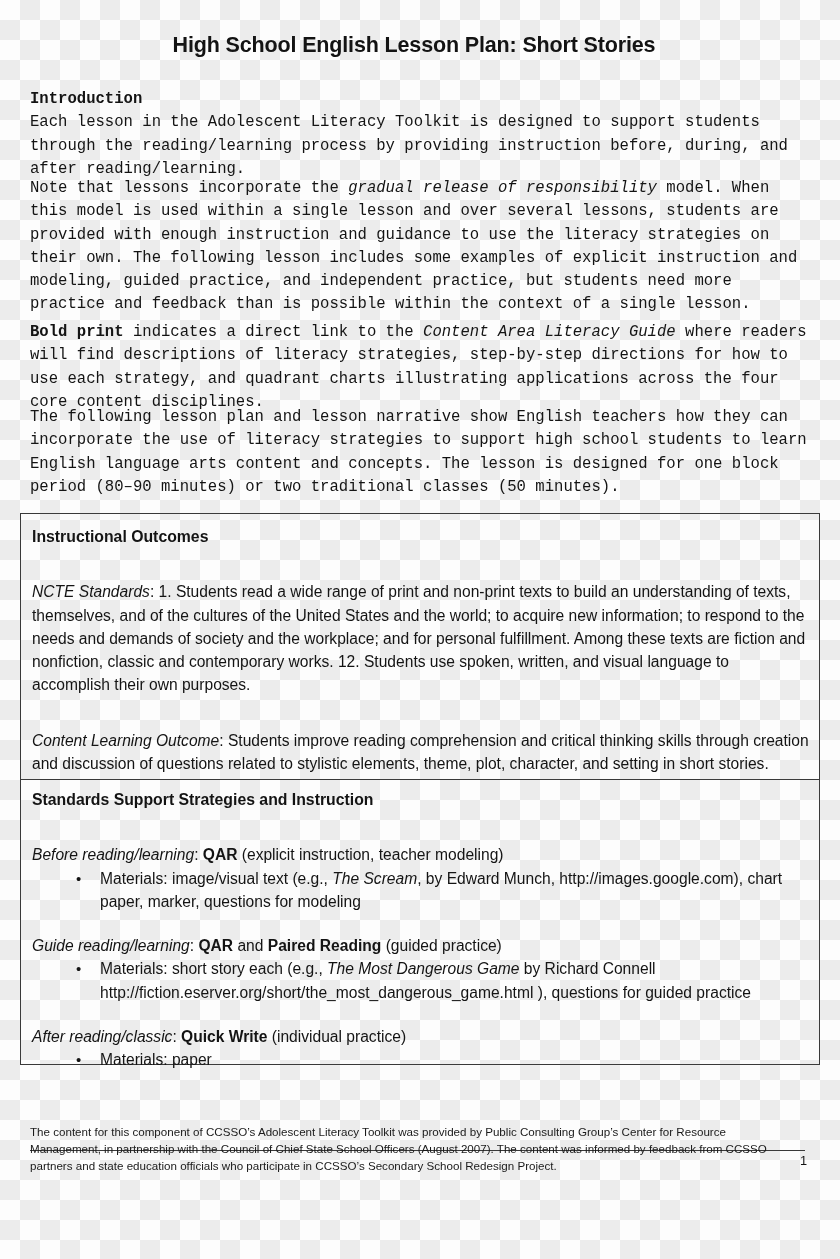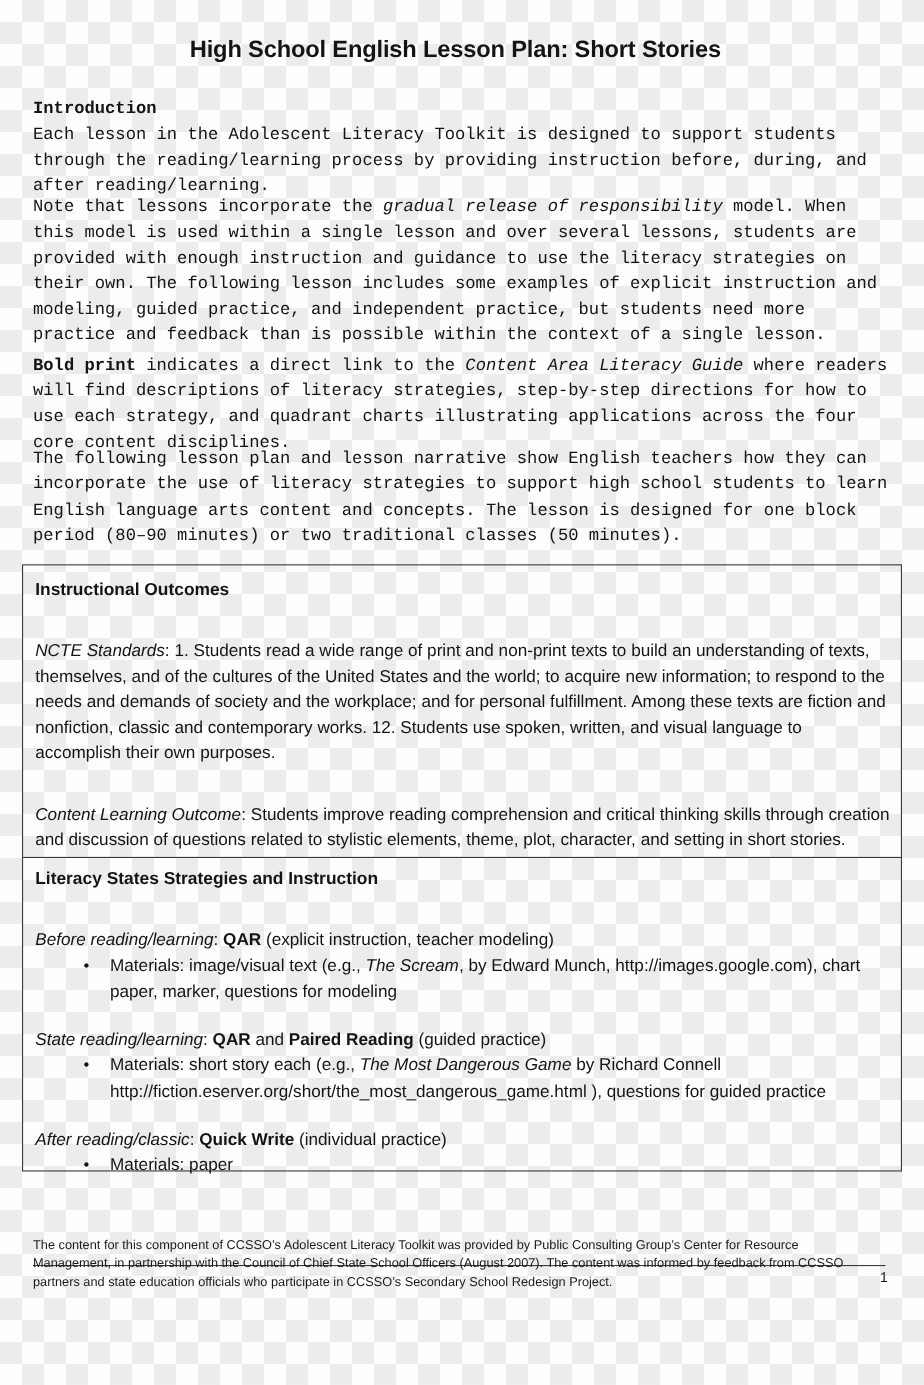--- a/index.html
+++ b/index.html
@@ -176,34 +176,34 @@
       <div class="box-heading">Instructional Outcomes</div>
       <div class="box-para">
         <em>NCTE Standards</em><span>: 1. Students read a wide range of print and non-print texts to build an understanding of texts, themselves, and of the cultures of the United States and the world; to acquire new information; to respond to the needs and demands of society and the workplace; and for personal fulfillment. Among these texts are fiction and nonfiction, classic and contemporary works. 12. Students use spoken, written, and visual language to accomplish their own purposes.</span>
       </div>
       <div class="box-para">
         <em>Content Learning Outcome</em><span>: Students improve reading comprehension and critical thinking skills through creation and discussion of questions related to stylistic elements, theme, plot, character, and setting in short stories.</span>
       </div>
     </div>
 
     <div class="box-section" style="top: 274px;">
-      <div class="box-heading">Literacy States Strategies and Instruction</div>
+      <div class="box-heading">Standards Support Strategies and Instruction</div>
 
       <div class="box-para">
         <div>
           <em>Before reading/learning</em><span>: </span><strong>QAR</strong><span> (explicit instruction, teacher modeling)</span>
         </div>
         <ul class="mat-list">
           <li><span>Materials: image/visual text (e.g., </span><em>The Scream</em><span>, by Edward Munch, http://images.google.com), chart paper, marker, questions for modeling</span></li>
         </ul>
       </div>
 
       <div class="box-para tight">
         <div>
-          <em>State reading/learning</em><span>: </span><strong>QAR</strong><span> and </span><strong>Paired Reading</strong><span> (guided practice)</span>
+          <em>Guide reading/learning</em><span>: </span><strong>QAR</strong><span> and </span><strong>Paired Reading</strong><span> (guided practice)</span>
         </div>
         <ul class="mat-list">
           <li><span>Materials: short story each (e.g., </span><em>The Most Dangerous Game</em><span> by Richard Connell http://fiction.eserver.org/short/the_most_dangerous_game.html ), questions for guided practice</span></li>
         </ul>
       </div>
 
       <div class="box-para tight">
         <div>
           <em>After reading/classic</em><span>: </span><strong>Quick Write</strong><span> (individual practice)</span>
         </div>

